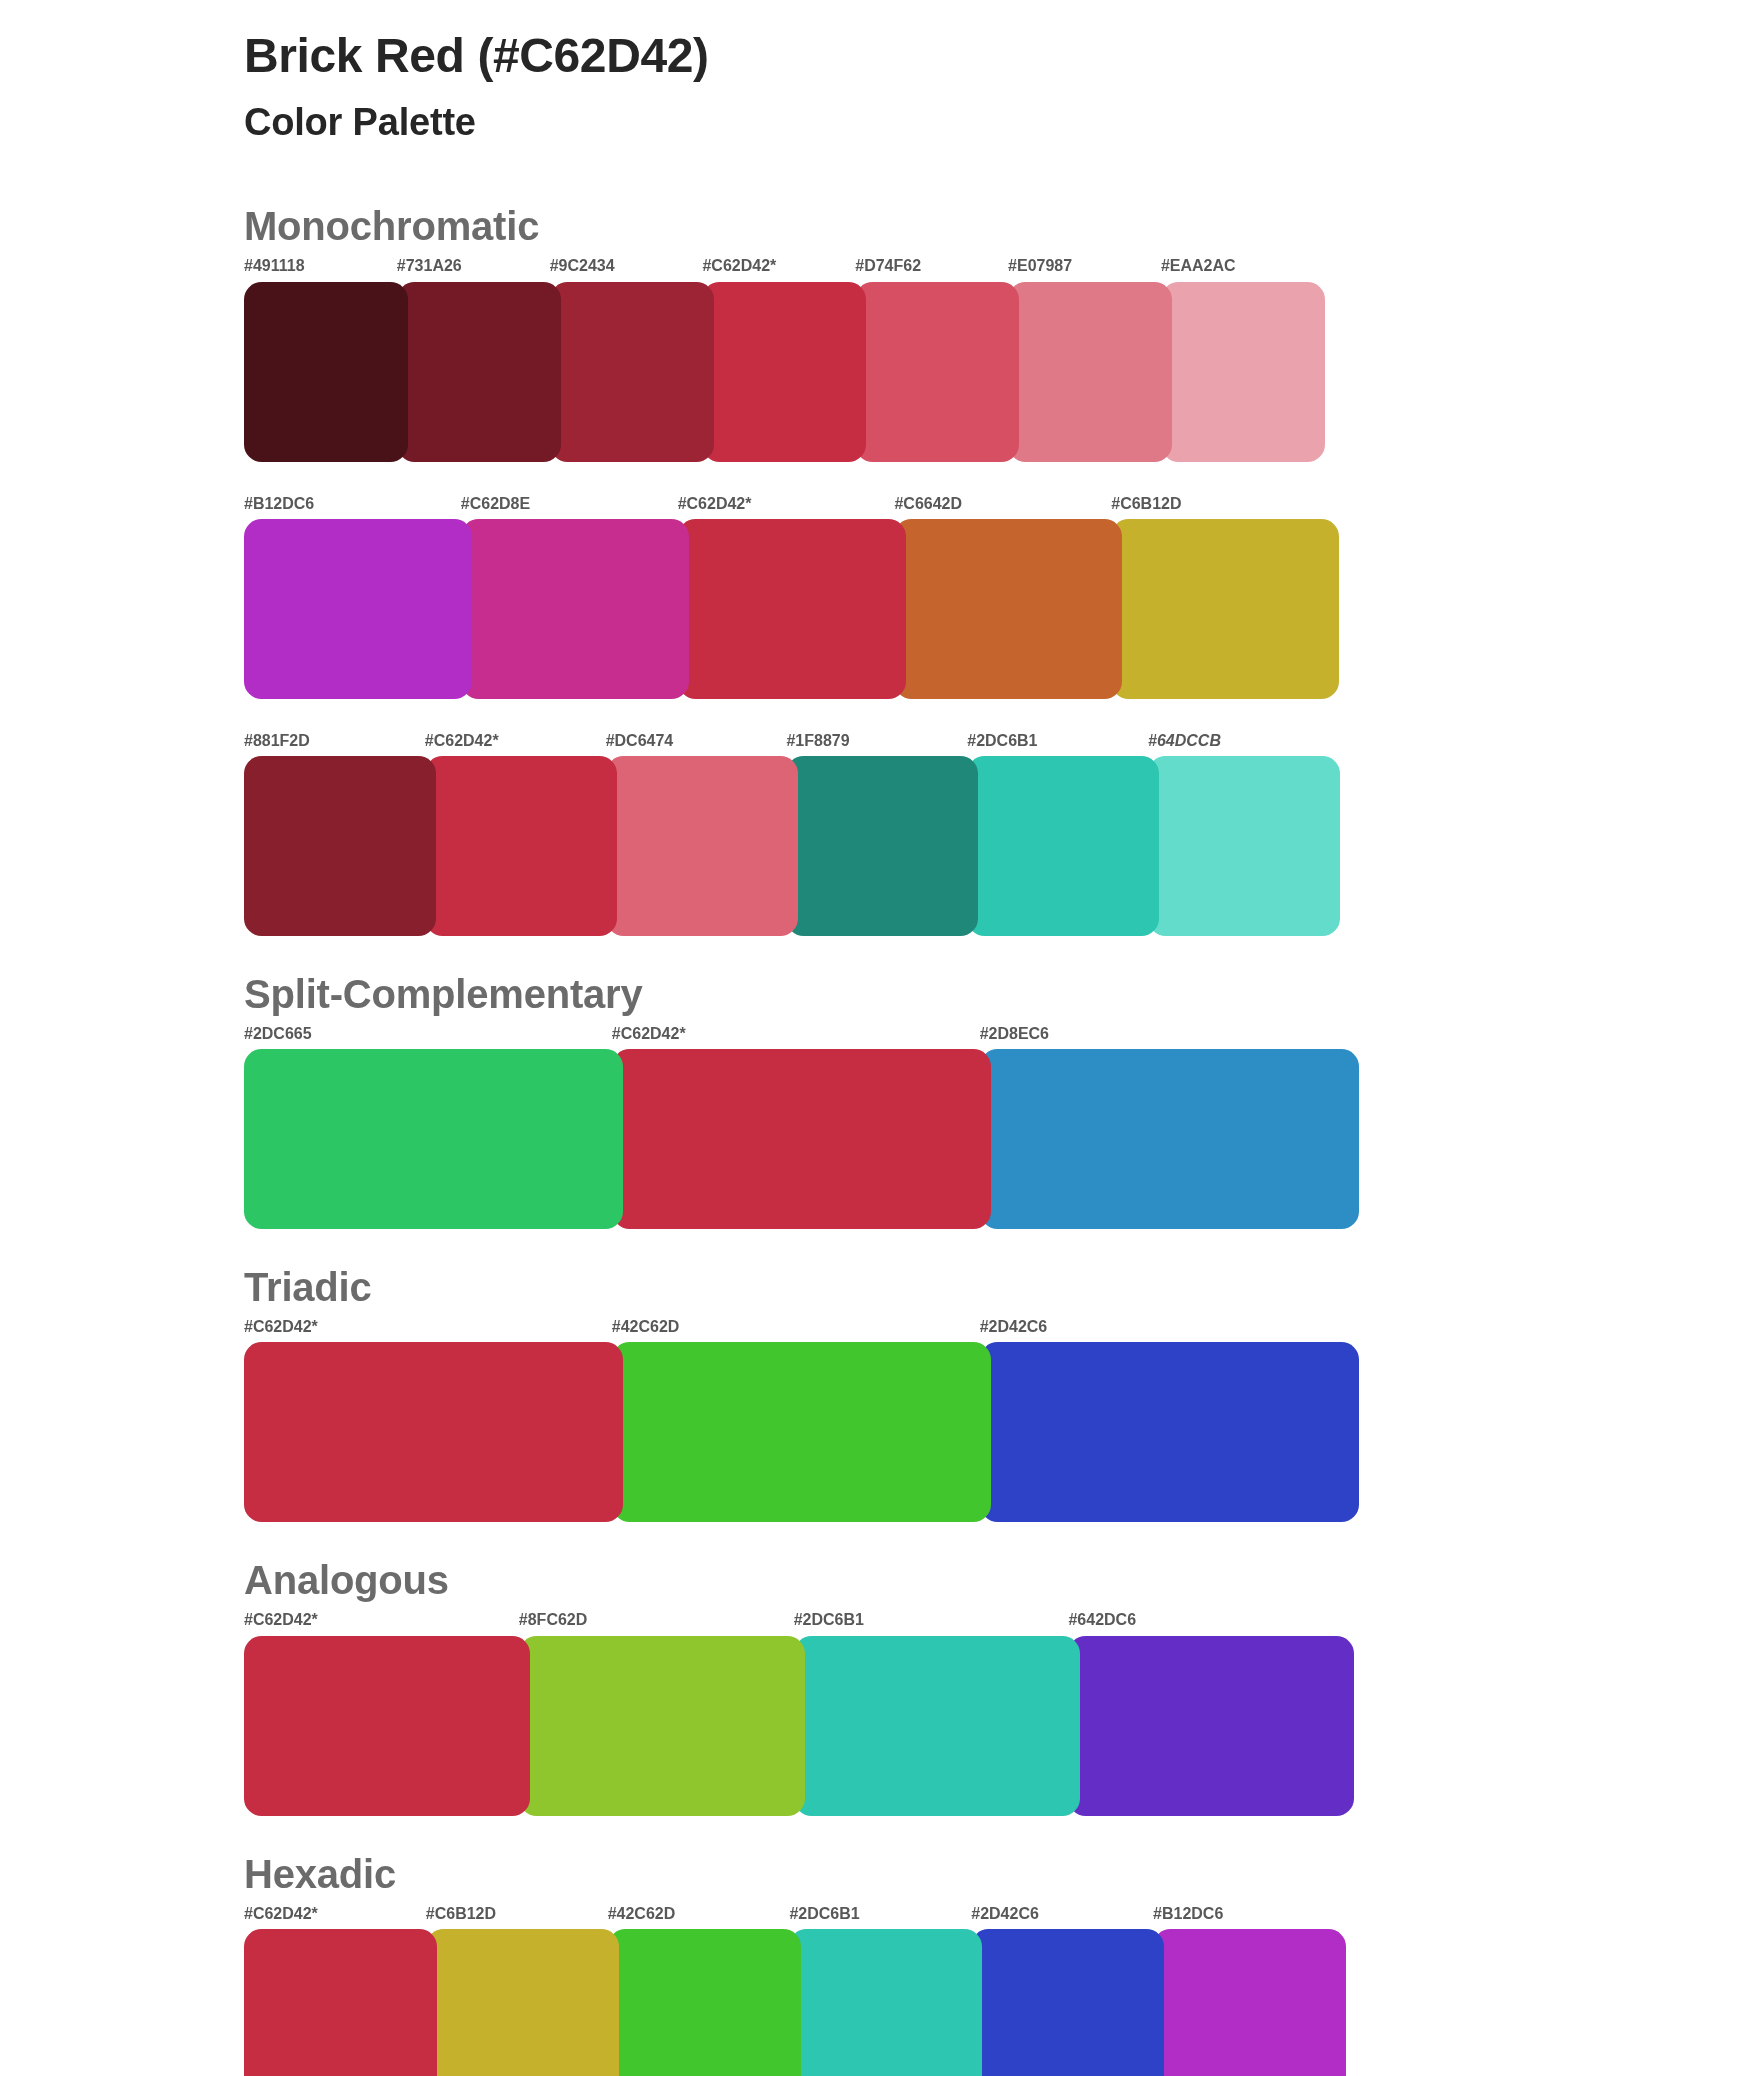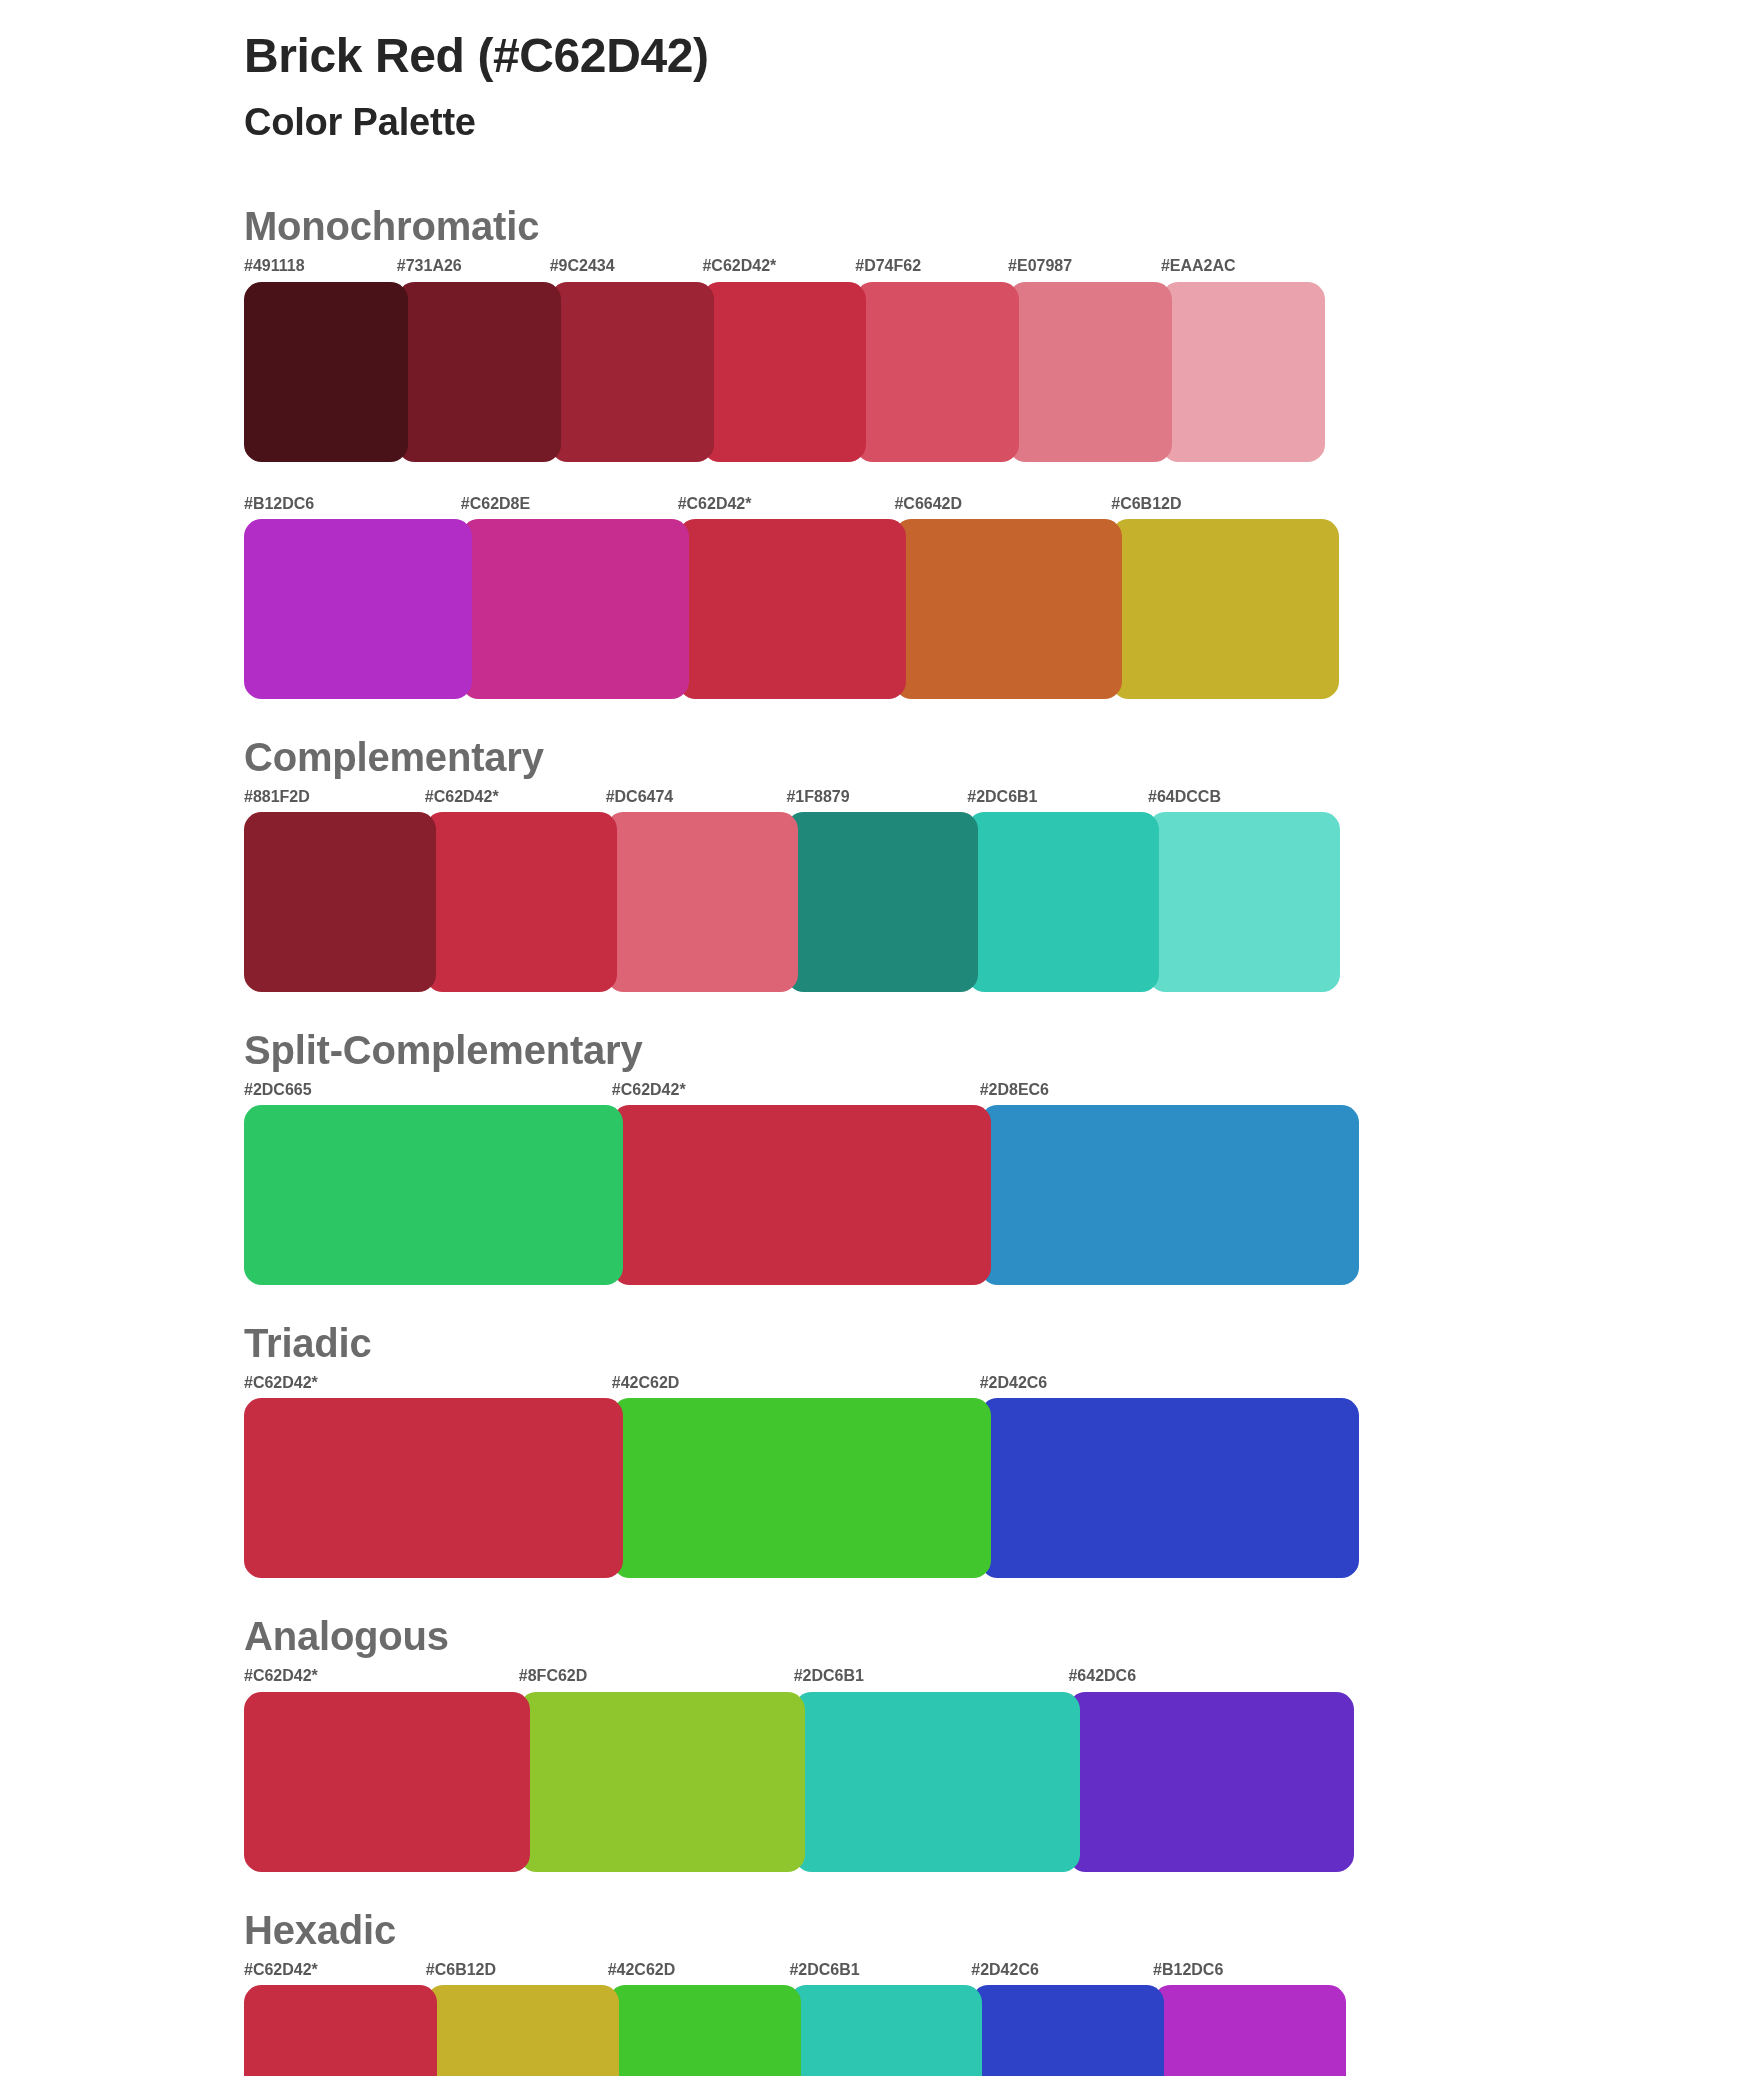--- a/index.html
+++ b/index.html
@@ -135,28 +135,27 @@
         </div>
         <div class="swatch-row">
           <div class="swatch" title="#B12DC6" style="width: 228px; height: 180px; background: rgb(177, 45, 198); z-index: 100;"></div>
           <div class="swatch" title="#C62D8E" style="width: 228px; height: 180px; background: rgb(198, 45, 142); z-index: 99;"></div>
           <div class="swatch" title="#C62D42*" style="width: 228px; height: 180px; background: rgb(198, 45, 66); z-index: 98;"></div>
           <div class="swatch" title="#C6642D" style="width: 228px; height: 180px; background: rgb(198, 100, 45); z-index: 97;"></div>
           <div class="swatch" title="#C6B12D" style="width: 228px; height: 180px; background: rgb(198, 177, 45); z-index: 96;"></div>
         </div>
       </div>
       <div class="palette-section">
-        <div class="section-title">Complementary</div>
         <div class="swatch-labels">
           <div class="swatch-label" style="width: 192px;">#881F2D</div>
           <div class="swatch-label" style="width: 192px;">#C62D42*</div>
           <div class="swatch-label" style="width: 192px;">#DC6474</div>
           <div class="swatch-label" style="width: 192px;">#1F8879</div>
           <div class="swatch-label" style="width: 192px;">#2DC6B1</div>
-          <div class="swatch-label" style="width: 192px;">#64DCCB</div>
+          <div class="swatch-label" style="width: 192px; font-style: italic;">#64DCCB</div>
         </div>
         <div class="swatch-row">
           <div class="swatch" title="#881F2D" style="width: 192px; height: 180px; background: rgb(136, 31, 45); z-index: 100;"></div>
           <div class="swatch" title="#C62D42*" style="width: 192px; height: 180px; background: rgb(198, 45, 66); z-index: 99;"></div>
           <div class="swatch" title="#DC6474" style="width: 192px; height: 180px; background: rgb(220, 100, 116); z-index: 98;"></div>
           <div class="swatch" title="#1F8879" style="width: 192px; height: 180px; background: rgb(31, 136, 121); z-index: 97;"></div>
           <div class="swatch" title="#2DC6B1" style="width: 192px; height: 180px; background: rgb(45, 198, 177); z-index: 96;"></div>
           <div class="swatch" title="#64DCCB" style="width: 192px; height: 180px; background: rgb(100, 220, 203); z-index: 95;"></div>
         </div>
       </div>

